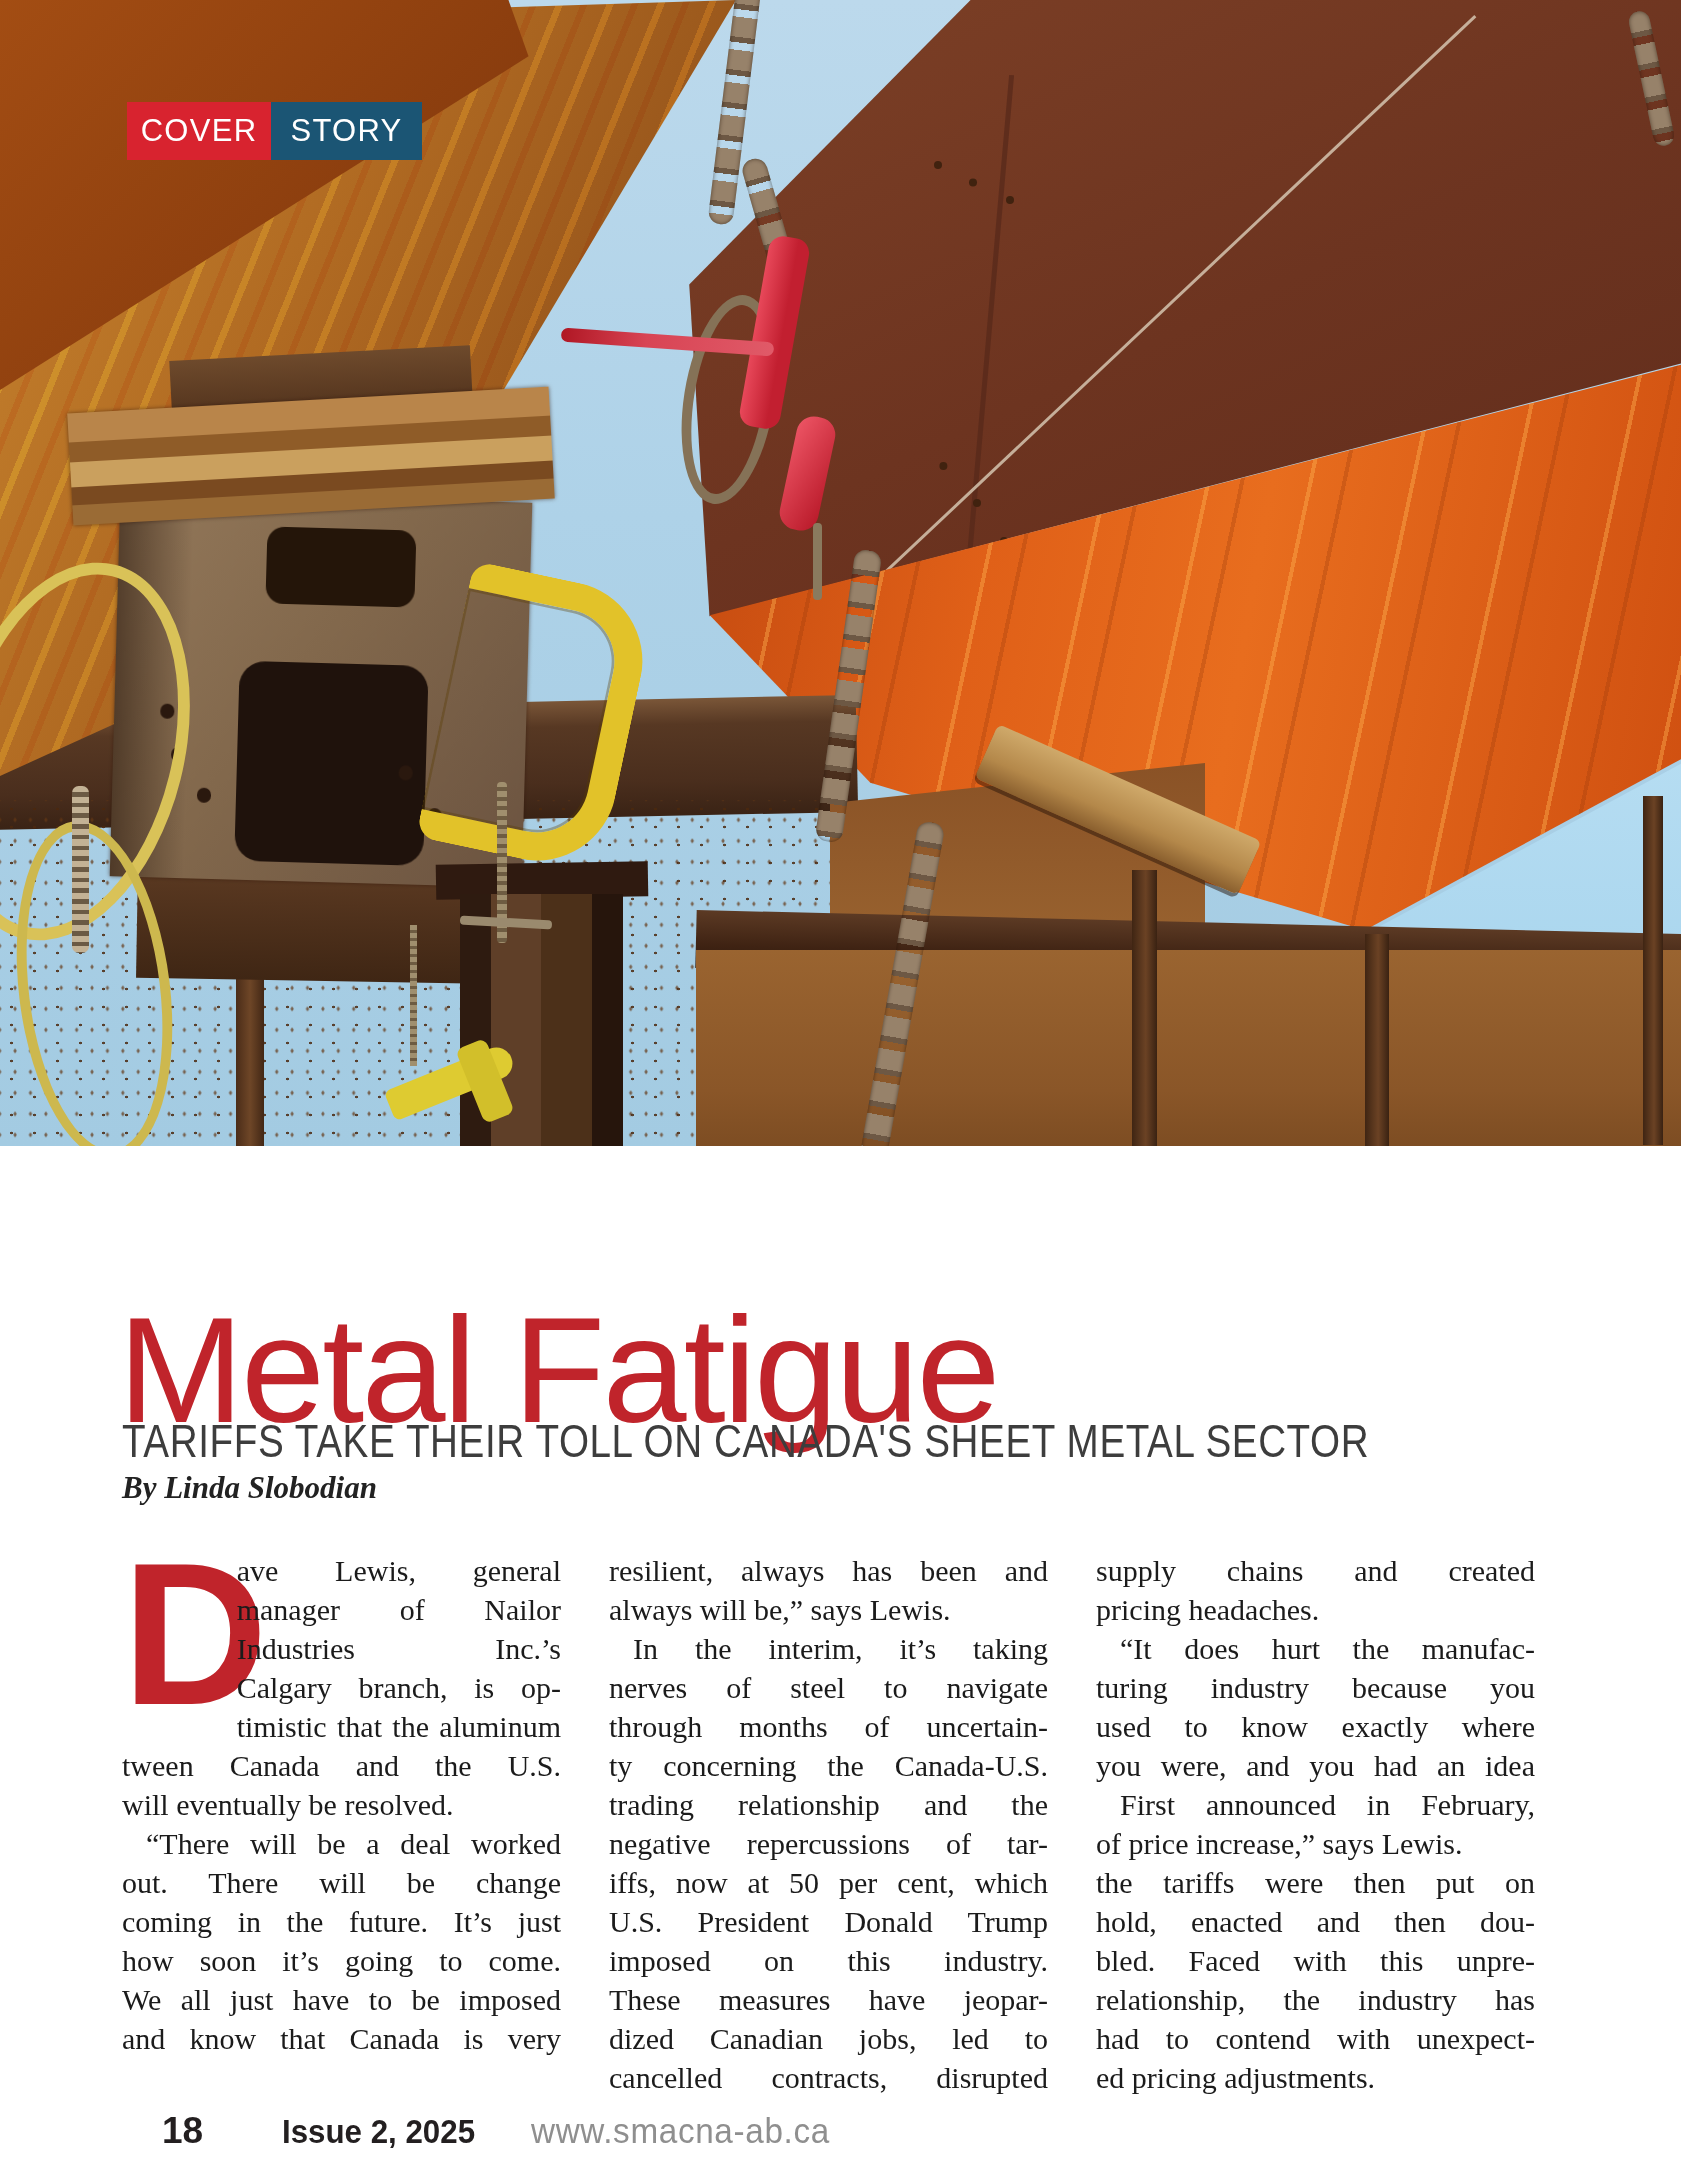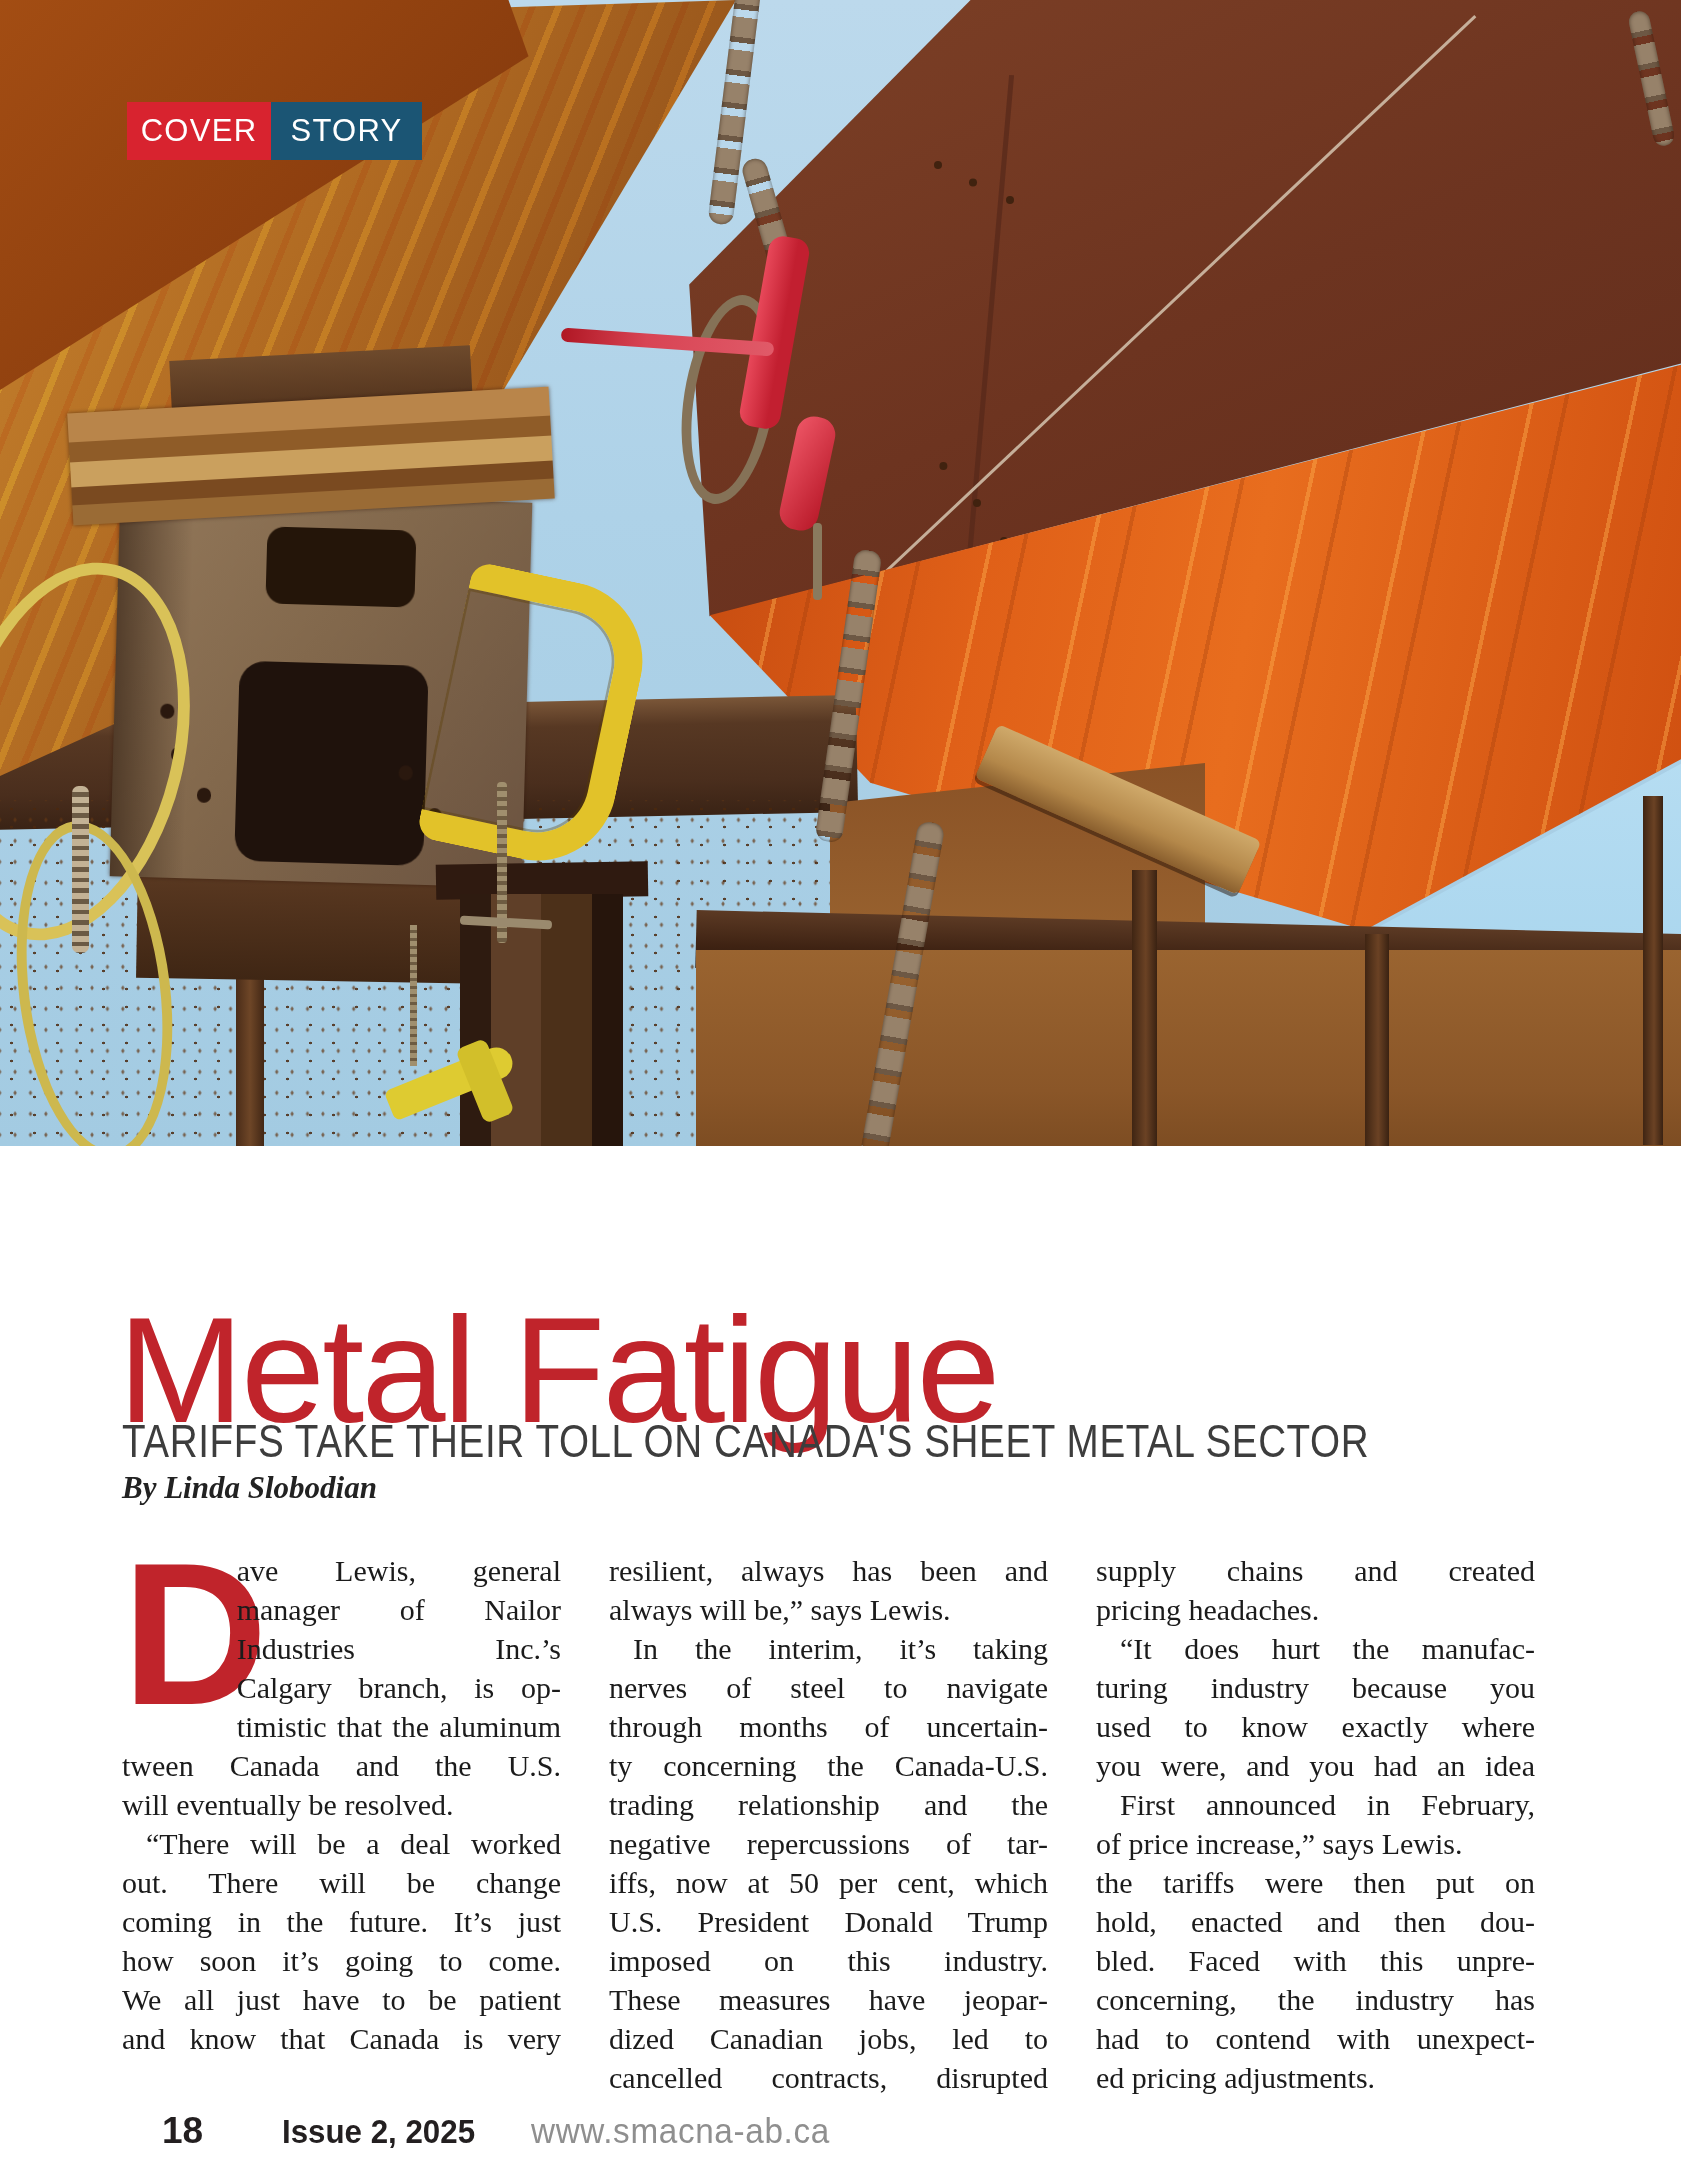--- a/index.html
+++ b/index.html
@@ -242,21 +242,21 @@
         <div class="line">manager of Nailor</div>
         <div class="line">Industries Inc.’s</div>
         <div class="line">Calgary branch, is op-</div>
         <div class="line">timistic that the aluminum</div>
         <div class="line">tween Canada and the U.S.</div>
         <div class="line end">will eventually be resolved.</div>
         <div class="line indent">“There will be a deal worked</div>
         <div class="line">out. There will be change</div>
         <div class="line">coming in the future. It’s just</div>
         <div class="line">how soon it’s going to come.</div>
-        <div class="line">We all just have to be patient</div>
+        <div class="line">We all just have to be imposed</div>
         <div class="line">and know that Canada is very</div>
       </div>
     <div class="col">
         <div class="line">resilient, always has been and</div>
         <div class="line end">always will be,” says Lewis.</div>
         <div class="line indent">In the interim, it’s taking</div>
         <div class="line">nerves of steel to navigate</div>
         <div class="line">through months of uncertain-</div>
         <div class="line">ty concerning the Canada-U.S.</div>
         <div class="line">trading relationship and the</div>
@@ -273,21 +273,21 @@
         <div class="line end">pricing headaches.</div>
         <div class="line indent">“It does hurt the manufac-</div>
         <div class="line">turing industry because you</div>
         <div class="line">used to know exactly where</div>
         <div class="line">you were, and you had an idea</div>
         <div class="line indent">First announced in February,</div>
         <div class="line end">of price increase,” says Lewis.</div>
         <div class="line">the tariffs were then put on</div>
         <div class="line">hold, enacted and then dou-</div>
         <div class="line">bled. Faced with this unpre-</div>
-        <div class="line">concerning, the industry has</div>
+        <div class="line">relationship, the industry has</div>
         <div class="line">had to contend with unexpect-</div>
         <div class="line end">ed pricing adjustments.</div>
       </div>
   </div>
 
   <div class="abs footer">
     <span class="pageNum">18</span>
     <span class="issue">Issue 2, 2025</span>
     <span class="website">www.smacna-ab.ca</span>
   </div>

